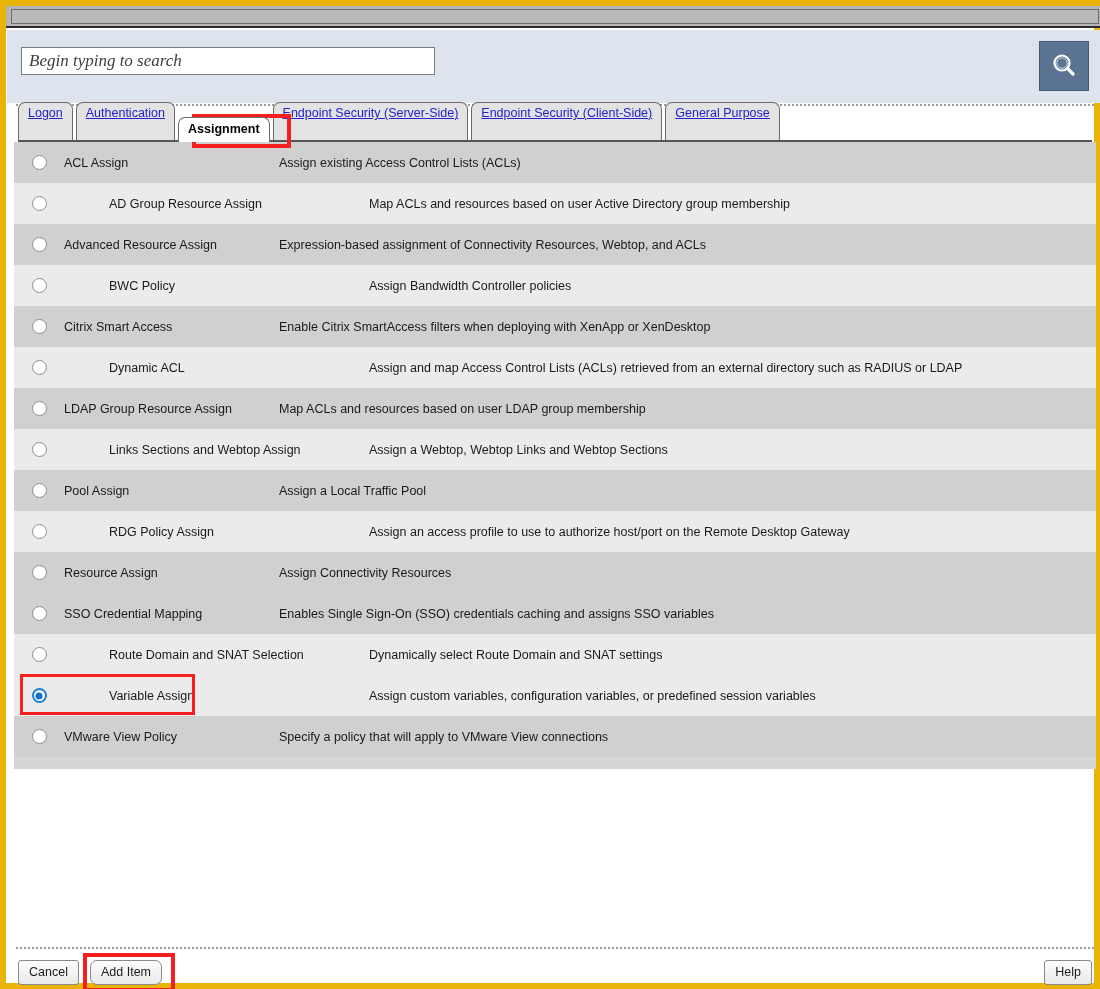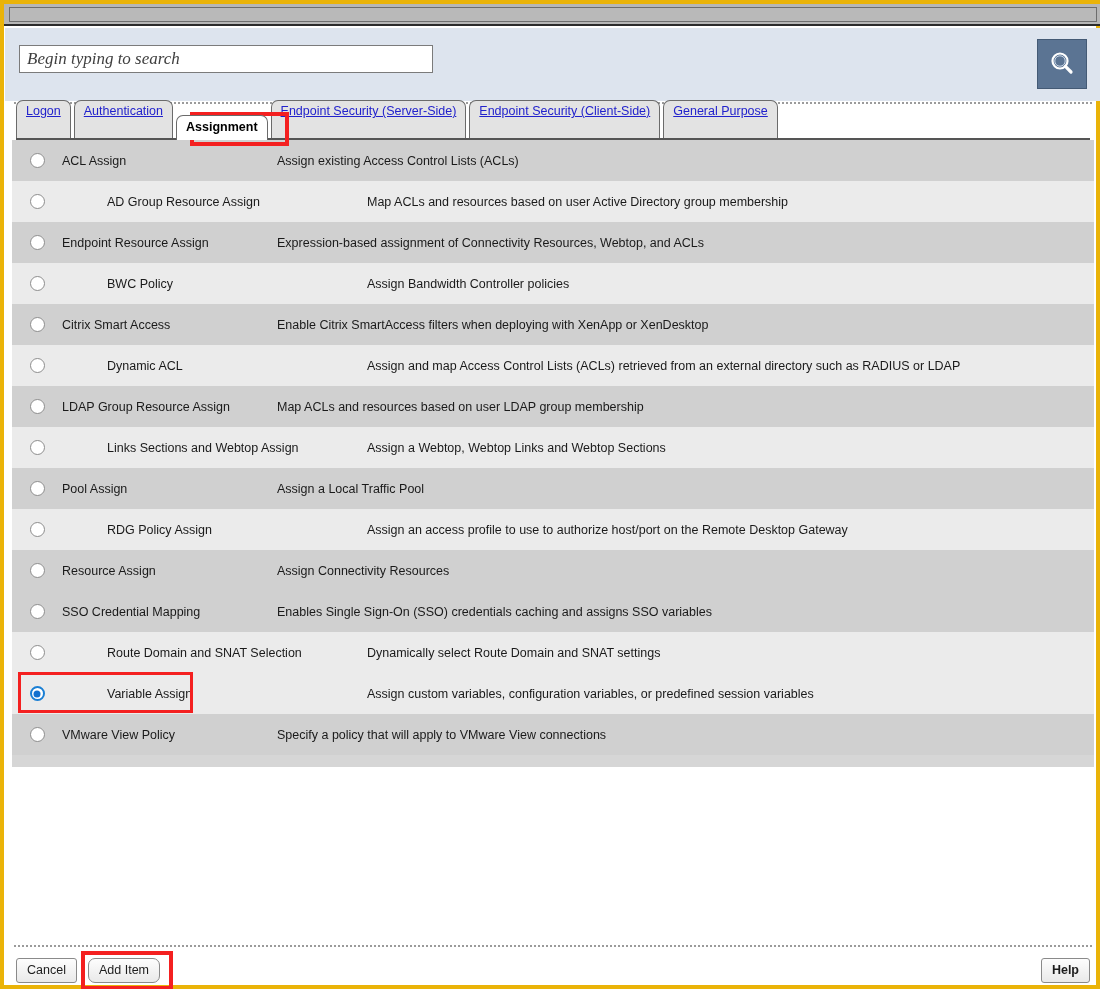--- a/index.html
+++ b/index.html
@@ -13,21 +13,21 @@
     font-family: "Liberation Sans", sans-serif;
     overflow: hidden;
   }
 
   
   .window {
     position: relative;
     width: 1100px;
     height: 989px;
     box-sizing: border-box;
-    border: 4px solid #eab308;
+    border: 6px solid #eab308;
     background: #ffffff;
   }
 
   
   .titlebar {
     position: absolute;
     left: 0; top: 0;
     width: 1098px;
     height: 22px;
     box-sizing: border-box;
@@ -267,21 +267,21 @@
     background: linear-gradient(#fdfdfd, #e9e9e9);
     font-family: "Liberation Sans", sans-serif;
     font-size: 12.5px;
     color: #1d1d1d;
     cursor: pointer;
     padding: 0 10px;
     line-height: 23px;
   }
   .btn-cancel { left: 12px;  top: 6px; }
   .btn-add    { left: 84px;  top: 6px; border-radius: 7px; }
-  .btn-help   { right: 12px; top: 6px; font-weight: bold; }
+  .btn-help   { right: 12px; top: 6px; }
 
   .btn-highlight {
     position: absolute;
     left: 77px;
     top: -1px;
     width: 92px;
     height: 39px;
     box-sizing: border-box;
     border: 4px solid #f42020;
     pointer-events: none;
@@ -337,21 +337,21 @@
         <span class="radio"></span>
       </div>
       <div class="item-name">AD Group Resource Assign</div>
       <div class="item-desc">Map ACLs and resources based on user Active Directory group membership</div>
     </div>
 
     <div class="item-row odd">
       <div class="radio-cell">
         <span class="radio"></span>
       </div>
-      <div class="item-name">Endpoint Resource Assign</div>
+      <div class="item-name">Advanced Resource Assign</div>
       <div class="item-desc">Expression-based assignment of Connectivity Resources, Webtop, and ACLs</div>
     </div>
 
     <div class="item-row even">
       <div class="radio-cell">
         <span class="radio"></span>
       </div>
       <div class="item-name">BWC Policy</div>
       <div class="item-desc">Assign Bandwidth Controller policies</div>
     </div>

